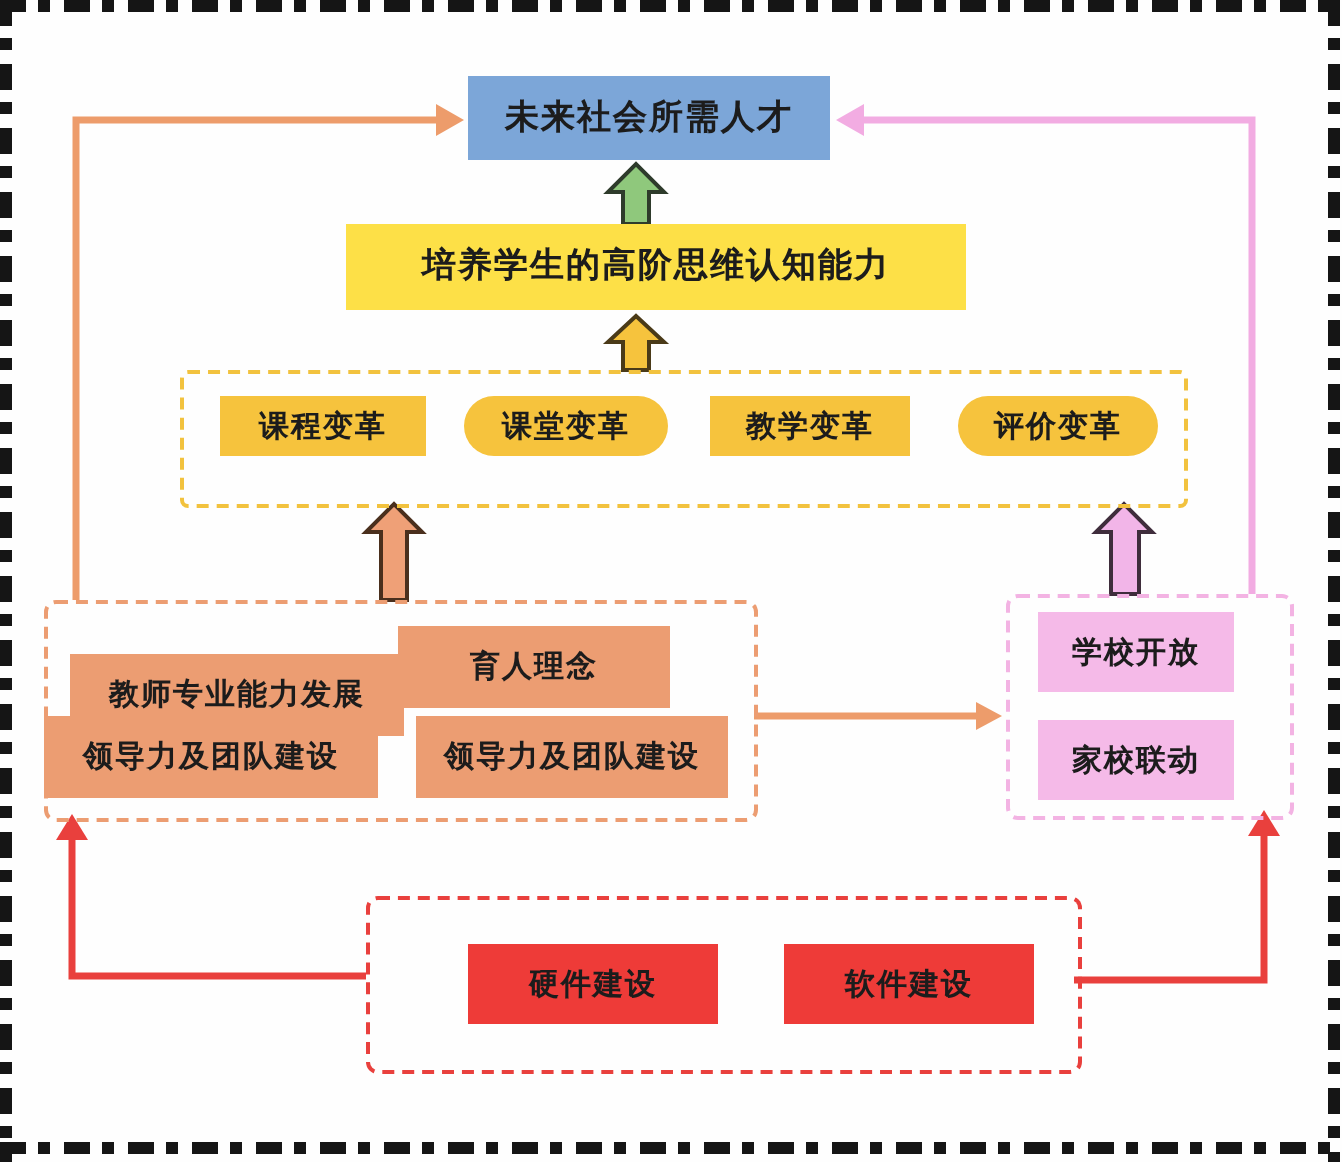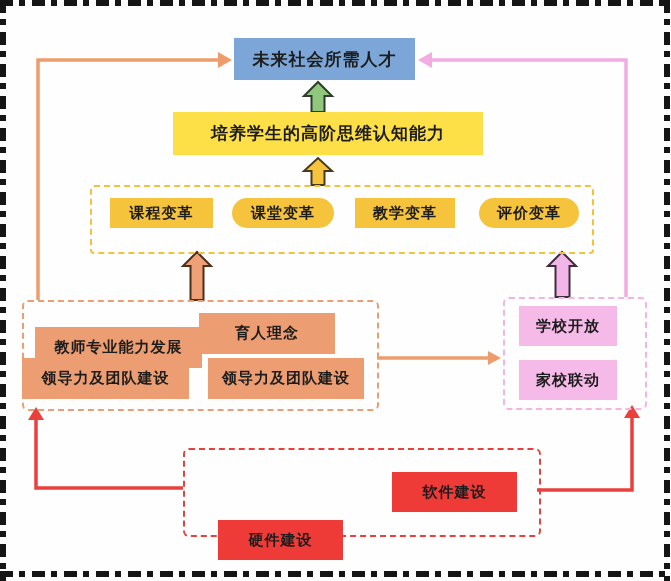--- a/index.html
+++ b/index.html
@@ -49,21 +49,21 @@
   .obox3{left:22px;top:358px;width:167px;}
   .obox4{left:208px;top:358px;width:156px;}
 
   .pink-group{left:503px;top:297px;width:140px;height:109px;border:2px dashed #f3b3e3;}
   .pbox{left:519px;width:98px;height:40px;background:#f5bae8;font-size:15px;}
   .pbox1{top:306px;}
   .pbox2{top:360px;}
 
   .red-group{left:183px;top:448px;width:354px;height:85px;border:2px dashed #e9403d;}
   .rbox{top:472px;width:125px;height:40px;background:#ee3b38;font-size:15px;}
-  .rbox1{left:218px;margin-top:48px;}
+  .rbox1{left:234px;}
   .rbox2{left:392px;}
 
   svg.connectors{position:absolute;left:0;top:0;pointer-events:none;}
 </style>
 </head>
 <body>
 
 <div class="canvas">
 
   <div class="frame frame-h frame-top"></div>

